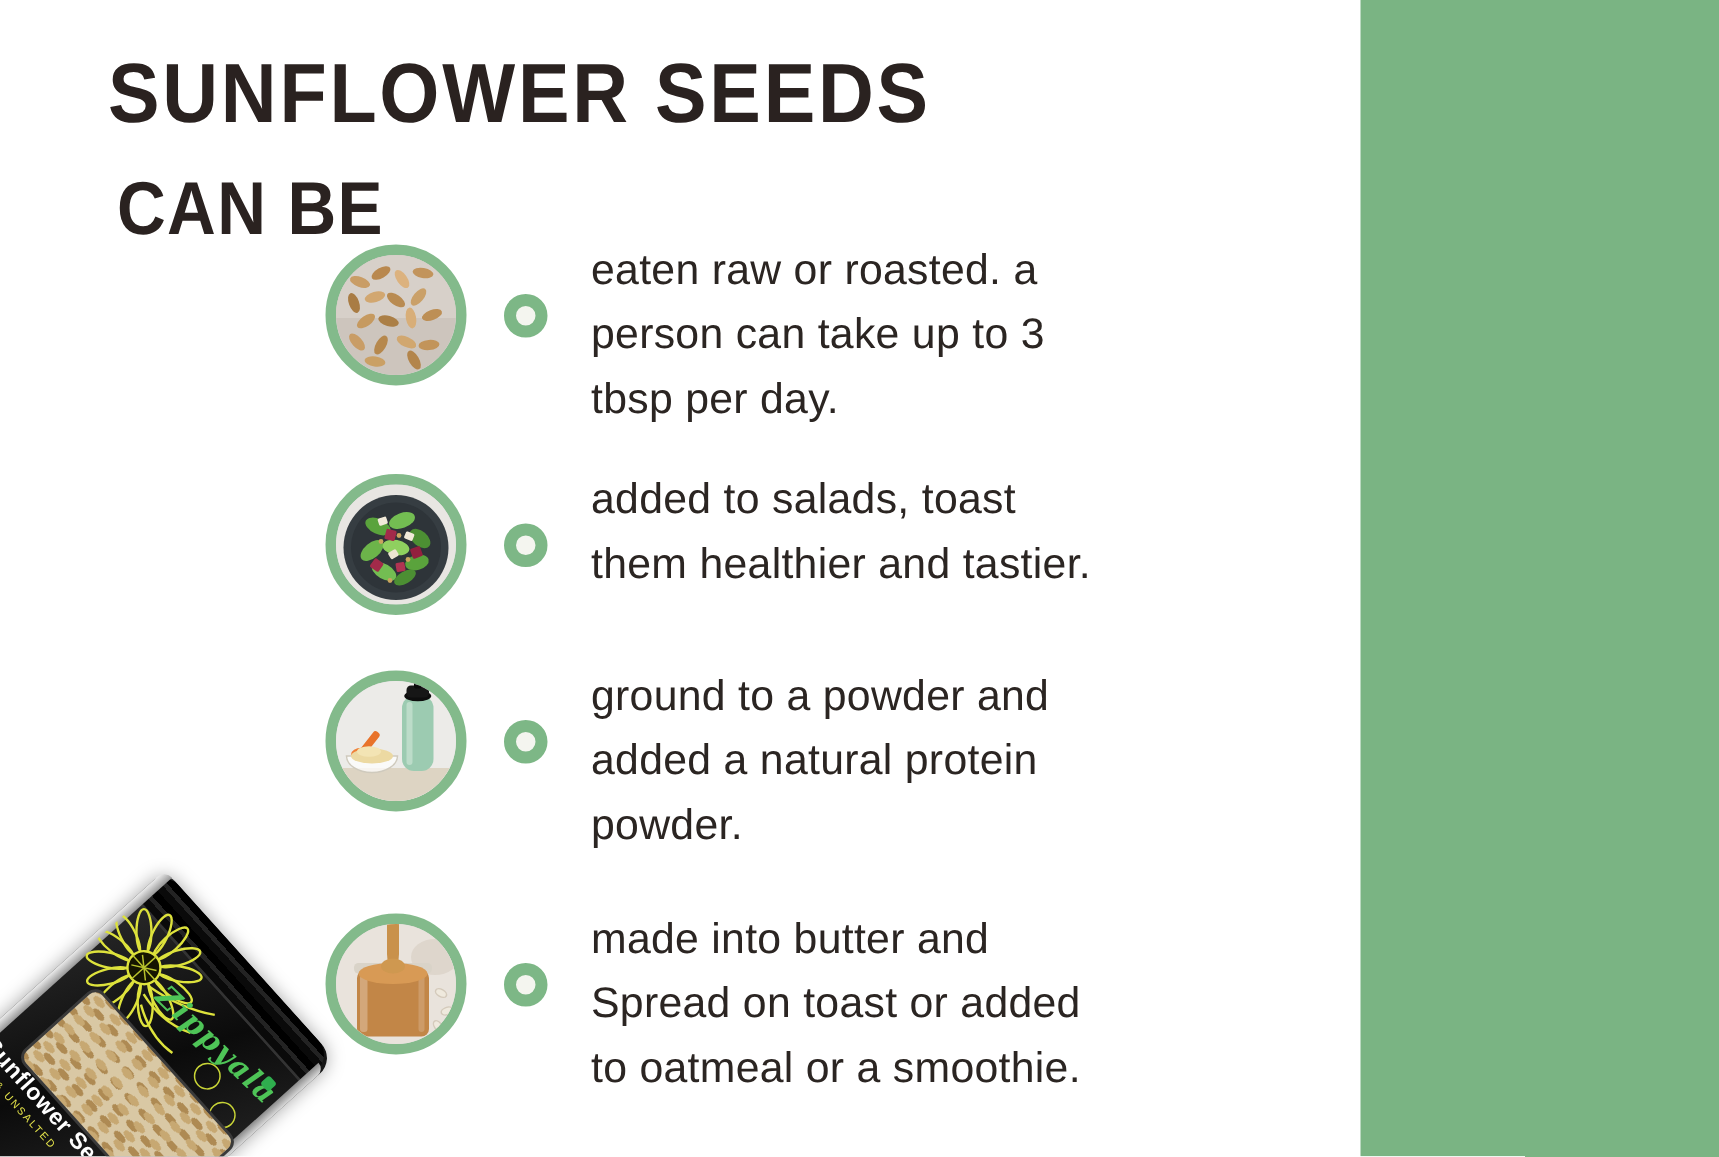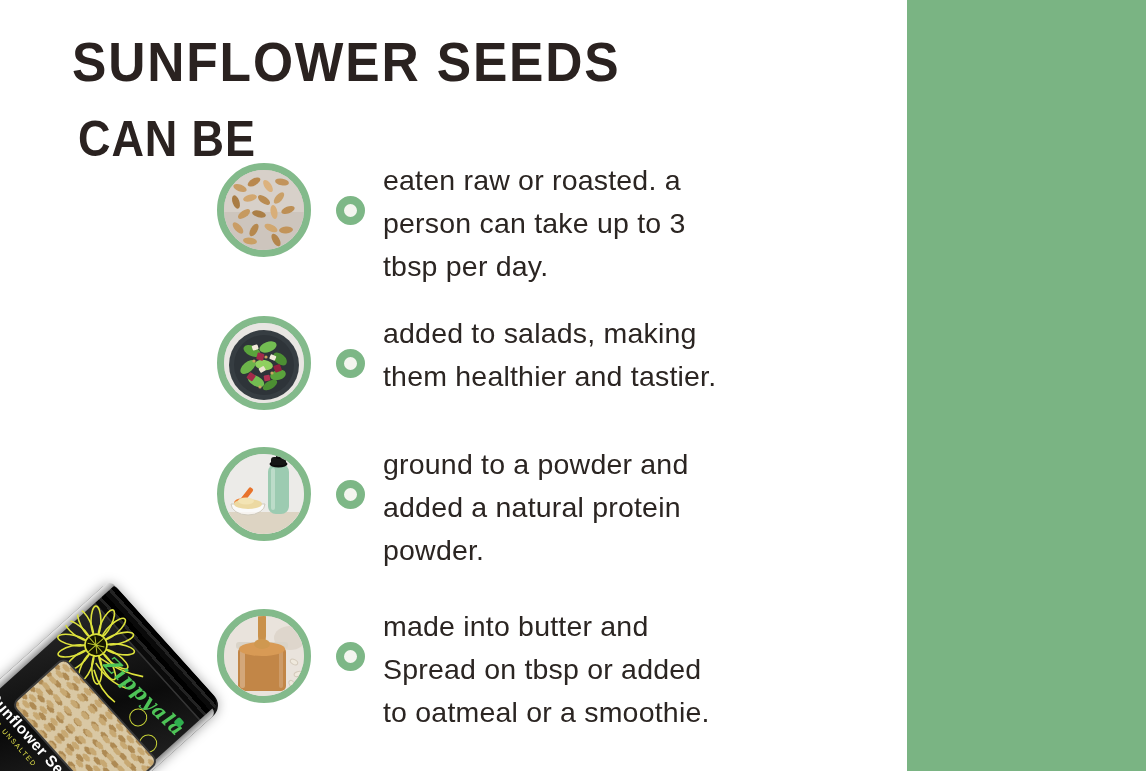--- a/index.html
+++ b/index.html
@@ -23,21 +23,21 @@
   .photo-circle {
     position:absolute; left:217px; top:0; width:80px; height:80px;
     border:7px solid #83ba8b; border-radius:50%; overflow:hidden; background:#ddd;
   }
   .photo-circle svg { display:block; }
   .bullet-ring {
     position:absolute; left:336px; top:33px; width:13px; height:13px;
     border:8px solid #7db786; border-radius:50%; background:#f4f5ef;
   }
   .item-text {
-    position:absolute; left:383px; top:-4px; margin:0; width:430px;
+    position:absolute; left:394px; top:-4px; margin:0; width:430px;
     font-size:28.5px; line-height:43px; letter-spacing:.2px; color:#2b2522;
     white-space:pre-line;
   }
   
   .banner { position:absolute; left:907px; top:0; width:239px; height:771px; background:#7ab483; }
   
   .pouch {
     position:absolute; left:110px; top:580px; width:170px; height:260px;
     transform:rotate(48deg); transform-origin:0 0;
   }
@@ -141,21 +141,21 @@
           <rect x="46" y="32" width="6" height="5" rx="1" fill="#f1ead9" transform="rotate(22 49 34)"></rect>
           <rect x="35" y="44" width="6" height="5" rx="1" fill="#ece4d0" transform="rotate(-30 38 46)"></rect>
           <circle cx="30" cy="38" r="1.6" fill="#caa45e"></circle>
             <circle cx="48" cy="50" r="1.6" fill="#caa45e"></circle>
           <circle cx="42" cy="34" r="1.6" fill="#caa45e"></circle>
             <circle cx="36" cy="64" r="1.6" fill="#caa45e"></circle>
         </g>
       </svg>
     </div>
     <span class="bullet-ring"></span>
-    <p class="item-text">added to salads, making
+    <p class="item-text">added to salads, toast
 them healthier and tastier.</p>
   </div>
 
   <div class="row" style="top:447px">
     <div class="photo-circle">
       <svg width="80" height="80" viewBox="0 0 80 80">
         <rect width="80" height="80" fill="#ecebe8"></rect>
         <rect y="58" width="80" height="22" fill="#ddd4c3"></rect>
         <rect x="44" y="10" width="21" height="50" rx="8" fill="#9ccbb1"></rect>
         <rect x="47" y="14" width="4" height="42" rx="2" fill="#bcdcc9"></rect>
@@ -187,21 +187,21 @@
         <ellipse cx="38" cy="33" rx="23" ry="7" fill="#d89a55"></ellipse>
         <path d="M34 0 h8 v20 q0 7 -4 7 q-4 0 -4 -7 z" fill="#c9914b"></path>
         <ellipse cx="38" cy="28" rx="8" ry="5" fill="#cf9850"></ellipse>
         <ellipse cx="70" cy="46" rx="4" ry="2.4" fill="#efe9dd" stroke="#d4cabb" transform="rotate(30 70 46)"></ellipse>
         <ellipse cx="74" cy="58" rx="4" ry="2.4" fill="#efe9dd" stroke="#d4cabb" transform="rotate(-20 74 58)"></ellipse>
         <ellipse cx="68" cy="68" rx="4" ry="2.4" fill="#efe9dd" stroke="#d4cabb" transform="rotate(55 68 68)"></ellipse>
       </svg>
     </div>
     <span class="bullet-ring"></span>
     <p class="item-text">made into butter and
-Spread on tbsp or added
+Spread on toast or added
 to oatmeal or a smoothie.</p>
   </div>
 
   <div class="banner">
     
     
     
     
   </div>
 

